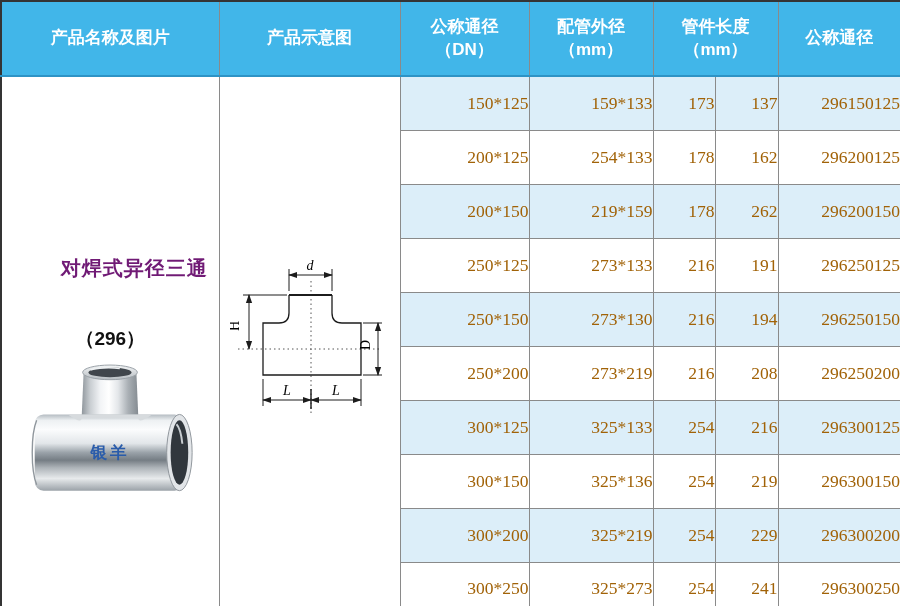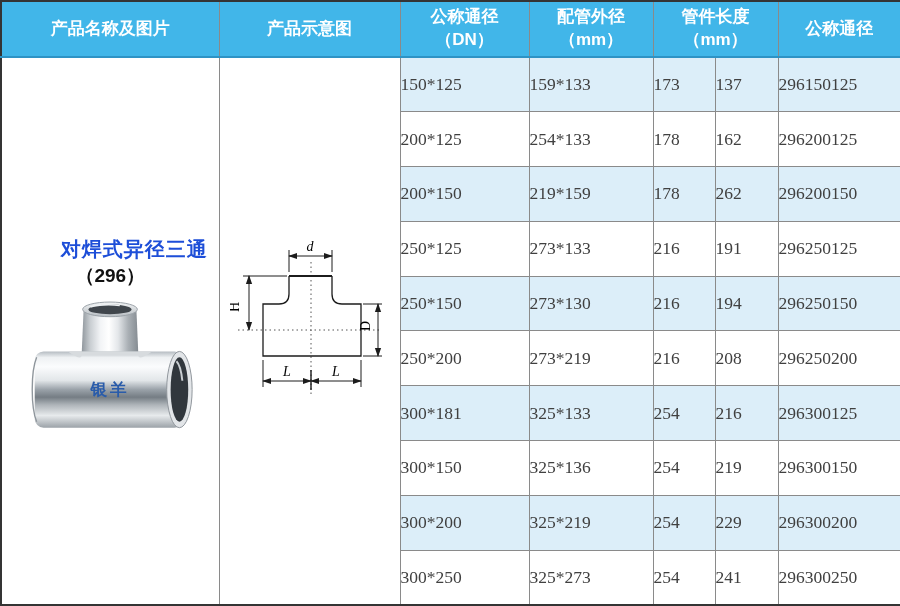--- a/index.html
+++ b/index.html
@@ -1,30 +1,30 @@
 <!DOCTYPE html>
 <html style="--header-bg: #41b6e9; --header-line: #2e93c5; --row-alt: #dceef9; --grid: #8a8a8a; --outer: #343434;"><head>
 <meta charset="utf-8">
 <style>
   html,body{margin:0;padding:0;background:#ffffff;}
   .page{width:900px;height:606px;overflow:hidden;background:#fff;font-family:"Liberation Sans",sans-serif;}
   table.spec{width:900px;height:606px;border-collapse:collapse;table-layout:fixed;
     border:2px solid var(--outer,#343434);}
   th,td{border:1px solid var(--grid,#8a8a8a);padding:0;margin:0;}
-  thead tr{height:56px;}
+  thead tr{height:75px;}
   th{background:var(--header-bg,#41b6e9);color:#ffffff;font-weight:bold;font-size:17px;
      line-height:1.35;text-align:center;vertical-align:middle;border-bottom:2px solid var(--header-line,#2e93c5);}
   tr.data-row{height:54px;}
-  td.c{text-align:left;vertical-align:middle;
-       font-family:"Liberation Serif","DejaVu Serif",serif;font-size:17.5px;color:#404040;}
+  td.c{text-align:right;vertical-align:middle;
+       font-family:"Liberation Serif","DejaVu Serif",serif;font-size:17.5px;color:#a16207;}
   tr.alt td.c{background:var(--row-alt,#dceef9);}
   tr.plain td.c{background:#ffffff;margin-top:11px;}
   td.name-cell,td.schem-cell{background:#ffffff;vertical-align:top;text-align:center;}
-  .product-title{margin-top:178px;font-size:20px;font-weight:bold;color:#1d4ed8;line-height:27px;letter-spacing:1px;padding-left:48px;}
-  .product-number{font-size:19px;font-weight:bold;color:#111;line-height:26px;}
+  .product-title{margin-top:178px;font-size:20px;font-weight:bold;color:#701a75;line-height:27px;letter-spacing:1px;padding-left:48px;}
+  .product-number{font-size:19px;font-weight:bold;color:#111;line-height:26px;margin-top:44px;}
   .photo{margin-top:7px;display:inline-block;}
   .schem{margin-top:176px;display:inline-block;}
 </style>
 </head>
 <body>
 
 <div class="page">
 <table class="spec">
   <colgroup>
     <col style="width:218px">
@@ -177,21 +177,21 @@
     <td class="c">296250150</td>
   </tr>
         <tr class="data-row plain">
     <td class="c">250*200</td>
     <td class="c">273*219</td>
     <td class="c">216</td>
     <td class="c">208</td>
     <td class="c">296250200</td>
   </tr>
         <tr class="data-row alt">
-    <td class="c">300*181</td>
+    <td class="c">300*125</td>
     <td class="c">325*133</td>
     <td class="c">254</td>
     <td class="c">216</td>
     <td class="c">296300125</td>
   </tr>
         <tr class="data-row plain">
     <td class="c">300*150</td>
     <td class="c">325*136</td>
     <td class="c">254</td>
     <td class="c">219</td>

